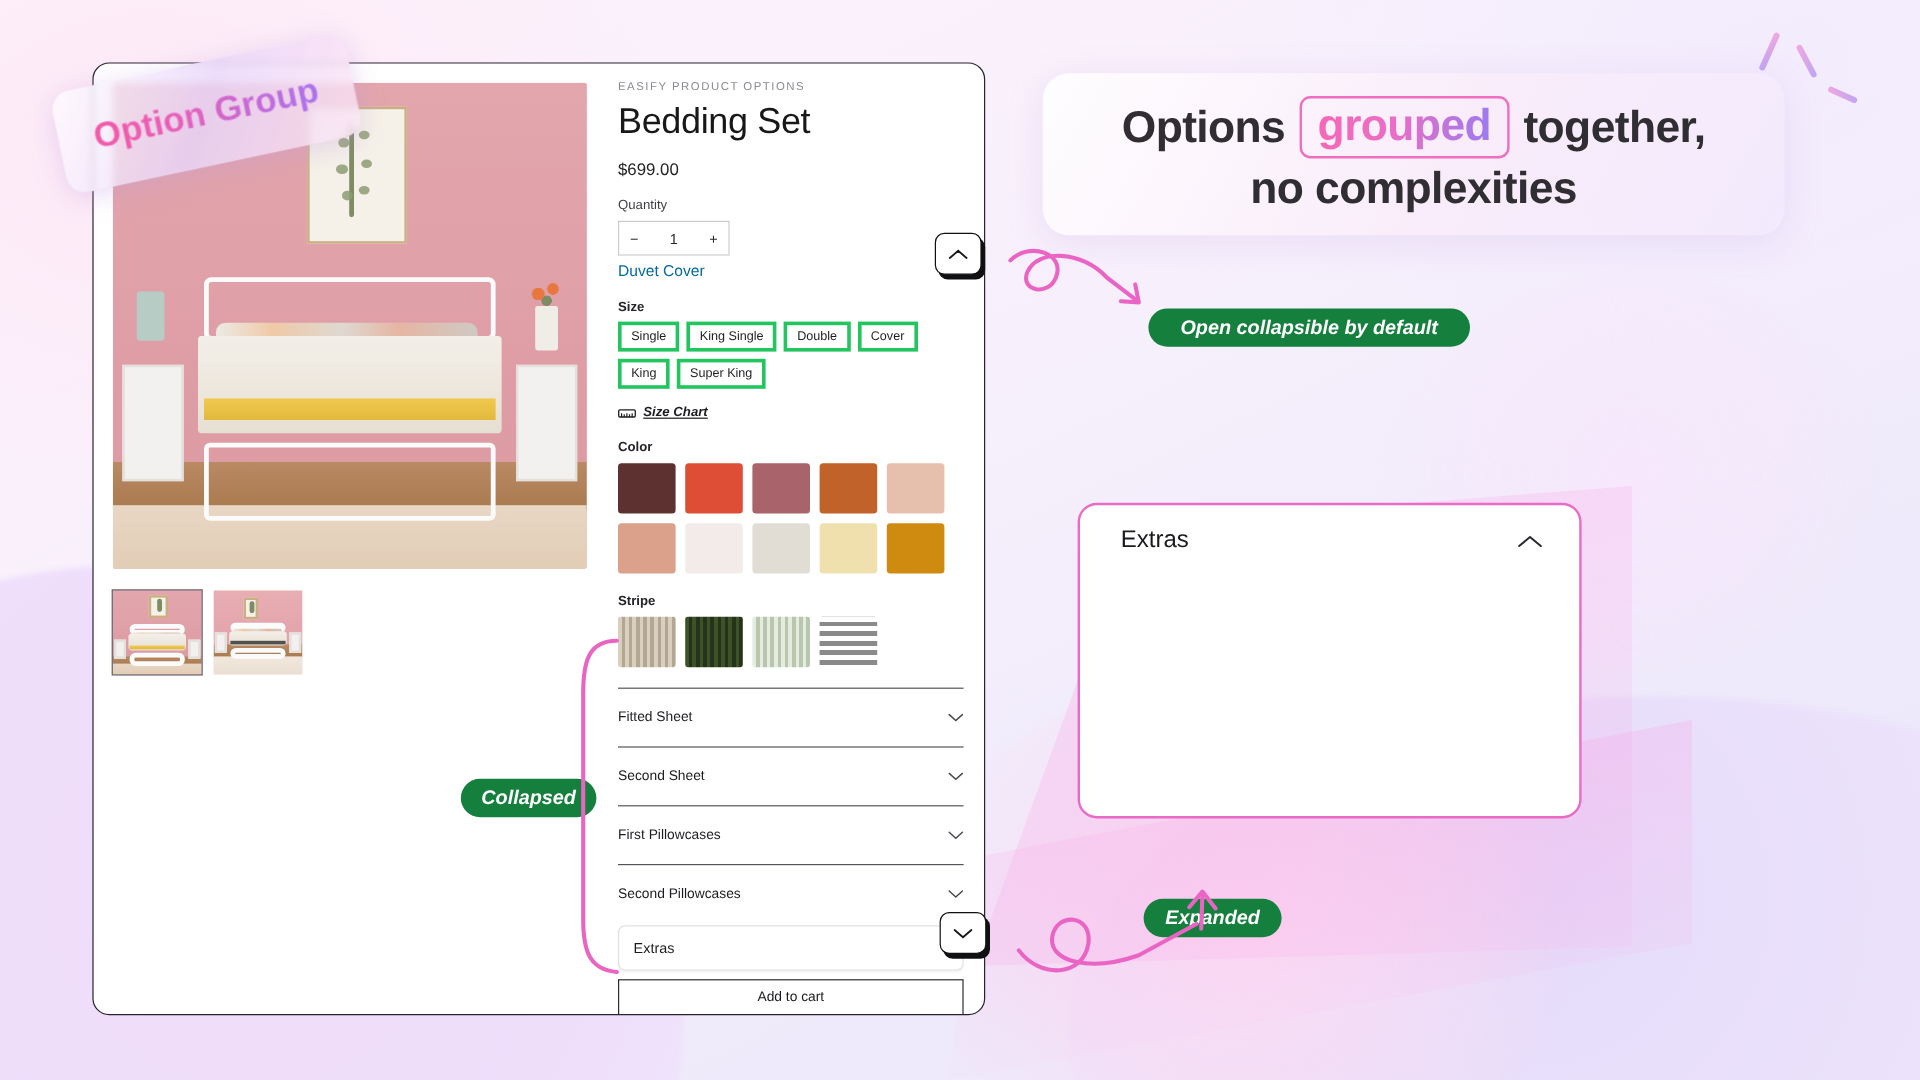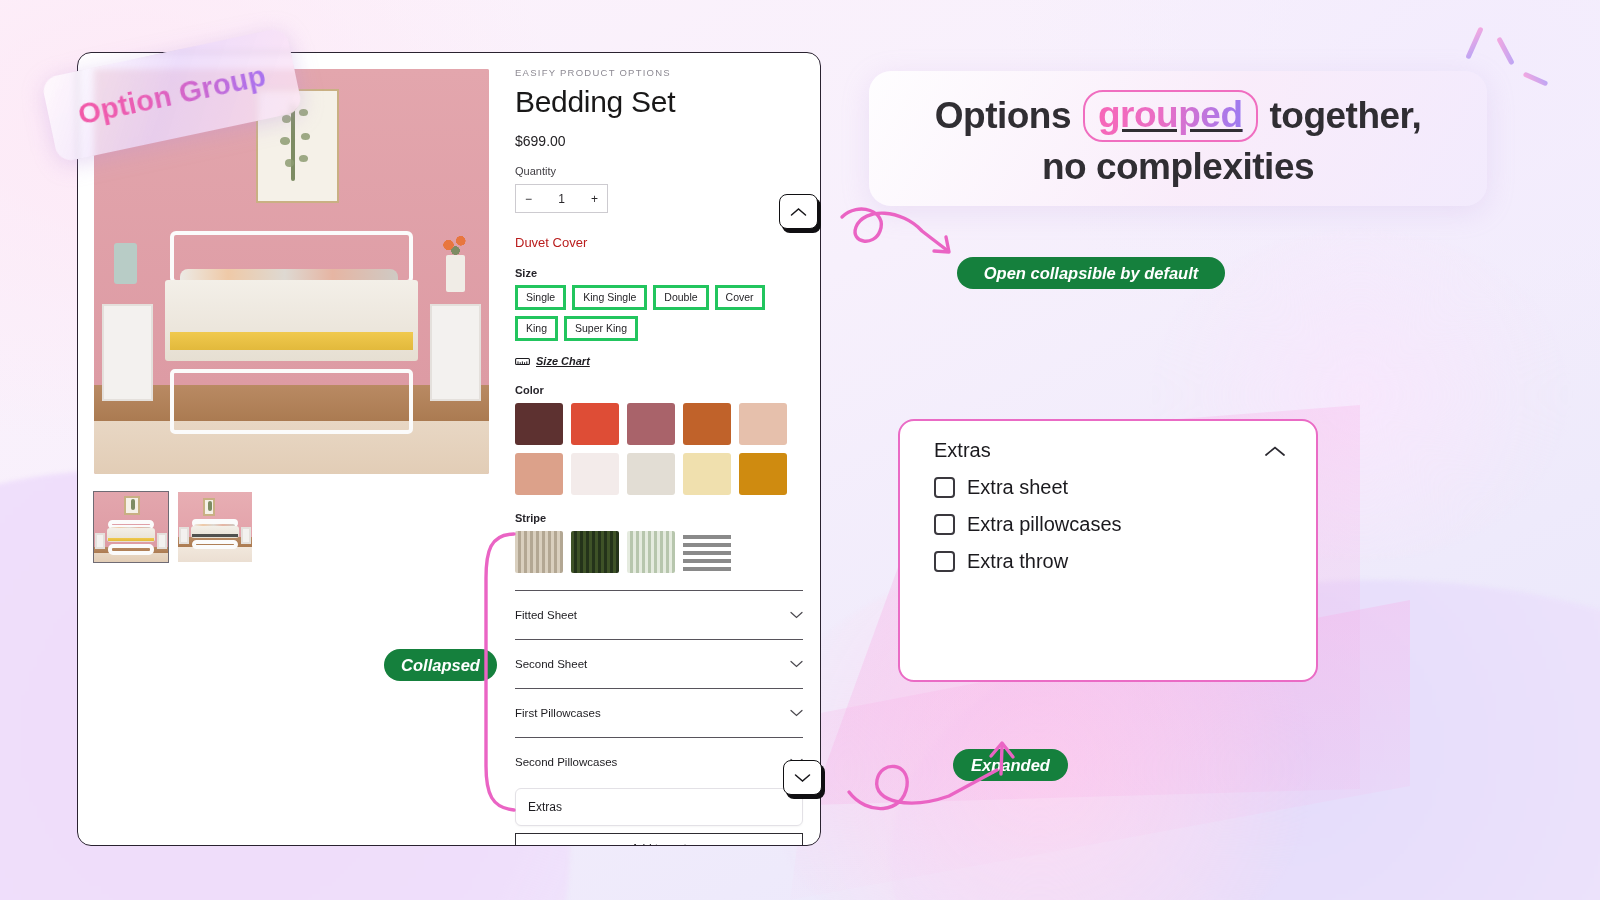--- a/index.html
+++ b/index.html
@@ -126,21 +126,21 @@
 
   
   .details { flex: 1; padding: 14px 20px 0 12px; position: relative; }
   .eyebrow { font-size: 9.5px; letter-spacing: 1.25px; color: #8d8a93; text-transform: uppercase; }
   .prod-title { font-size: 30px; font-weight: 400; color: #191818; margin-top: 7px; letter-spacing: -.3px; }
   .price { font-size: 14px; color: #242225; margin-top: 14px; }
   .field-label { font-size: 11px; color: #3f3d42; margin-top: 16px; }
   .qty-box { margin-top: 7px; width: 93px; height: 29px; border: 1px solid #cdcbd0;
       display: flex; align-items: center; justify-content: space-between; padding: 0 9px; }
   .qty-box span { font-size: 12px; color: #2a282c; }
-  .group-title { font-size: 13px; color: #b91c1c; margin-top: 22px; }
+  .group-title { font-size: 13px; color: #0369a1; margin-top: 5px; }
   .sub-label { font-size: 11px; font-weight: 700; color: #26242a; margin-top: 17px; }
   .chips { display: flex; flex-wrap: wrap; gap: 6px; margin-top: 6px; max-width: 290px; }
   .chip { border: 3px solid #22c55e; padding: 3px 8px; font-size: 10.5px; color: #1f1e22;
       background:#fff; line-height: 1.25; }
   .size-chart { display: flex; align-items: center; gap: 6px; margin-top: 14px;
       font-size: 11px; font-weight: 700; font-style: italic; color: #1d1c20; }
   .size-chart u { text-decoration: underline; }
 
   .swatch-grid { display: flex; flex-wrap: wrap; gap: 8px; margin-top: 7px; max-width: 290px; }
   .swatch { width: 48px; height: 42px; border-radius: 3px; }
@@ -166,29 +166,29 @@
     border: 1.6px solid #100f12; border-radius: 8px;
     box-shadow: 3px 4px 0 #100f12;
     display: flex; align-items: center; justify-content: center;
   }
   #toggle-open { left: 779px; top: 194px; }
   #toggle-closed { left: 783px; top: 760px; }
   .toggle-btn svg { display:block; }
 
   
   #headline {
-    position: absolute; left: 869px; top: 71px; width: 618px; height: 135px;
+    position: absolute; left: 869px; top: 61px; width: 618px; height: 135px;
     border-radius: 22px;
     background: linear-gradient(120deg, rgba(255,255,255,.88), rgba(250,236,250,.82) 55%, rgba(242,234,253,.85));
     box-shadow: 0 6px 28px rgba(190,160,225,.22);
     display: flex; flex-direction: column; align-items: center; justify-content: center; gap: 4px;
   }
   .headline-line { display: flex; align-items: center; gap: 12px;
       font-size: 37px; font-weight: 700; color: #302e33; letter-spacing: -.5px; white-space: nowrap; }
-  .hl-pill { border: 2.5px solid #f06ec0; border-radius: 20px; padding: 2px 13px 4px; text-decoration: underline; }
+  .hl-pill { border: 2.5px solid #f06ec0; border-radius: 9px; padding: 2px 13px 4px; }
   .hl-pill span {
     background: linear-gradient(95deg,#f767b8 0%, #e96ec6 45%, #9a7bf2 100%);
     -webkit-background-clip: text; background-clip: text; color: transparent;
     font-size: 37px; font-weight: 700;
   }
 
   
   .pill {
     position: absolute; background: #15803d; color: #fff;
     font-style: italic; font-weight: 700; border-radius: 22px;
@@ -423,34 +423,20 @@
 <div class="pill" id="pill-collapsed">Collapsed</div>
 <div class="pill" id="pill-expanded">Expanded</div>
 
 <div id="extras-card">
   <div class="hdr">
     <span class="t">Extras</span>
     <svg width="22" height="12" viewBox="0 0 22 12">
       <path d="M2 10L11 2.5L20 10" fill="none" stroke="#2b2930" stroke-width="1.7" stroke-linecap="round"></path>
     </svg>
   </div>
-  <div id="extras-items">
-      <div class="cbrow">
-        <div class="cb"></div>
-        <span class="cblabel">Extra sheet</span>
-      </div>
-      <div class="cbrow">
-        <div class="cb"></div>
-        <span class="cblabel">Extra pillowcases</span>
-      </div>
-      <div class="cbrow">
-        <div class="cb"></div>
-        <span class="cblabel">Extra throw</span>
-      </div>
-    </div>
 </div>
 
 <svg class="deco" style="left:840px; top:205px; width:130px; height:70px;" viewBox="0 0 130 70">
   <path d="M2 12 C 18 -4, 48 6, 40 26 C 34 42, 10 38, 16 22 C 24 2, 62 4, 82 26 L 108 46" fill="none" stroke="#ea64c4" stroke-width="3.4" stroke-linecap="round"></path>
   <path d="M94 46 L109 47 L106 32" fill="none" stroke="#ea64c4" stroke-width="3.4" stroke-linecap="round" stroke-linejoin="round"></path>
 </svg>
 
 <svg class="deco" style="left:480px; top:530px; width:50px; height:285px;" viewBox="0 0 50 285">
   <path d="M34 4 C 10 4, 6 22, 6 48 L6 236 C 6 264, 12 278, 34 280" fill="none" stroke="#ea64c4" stroke-width="3.4" stroke-linecap="round"></path>
 </svg>

